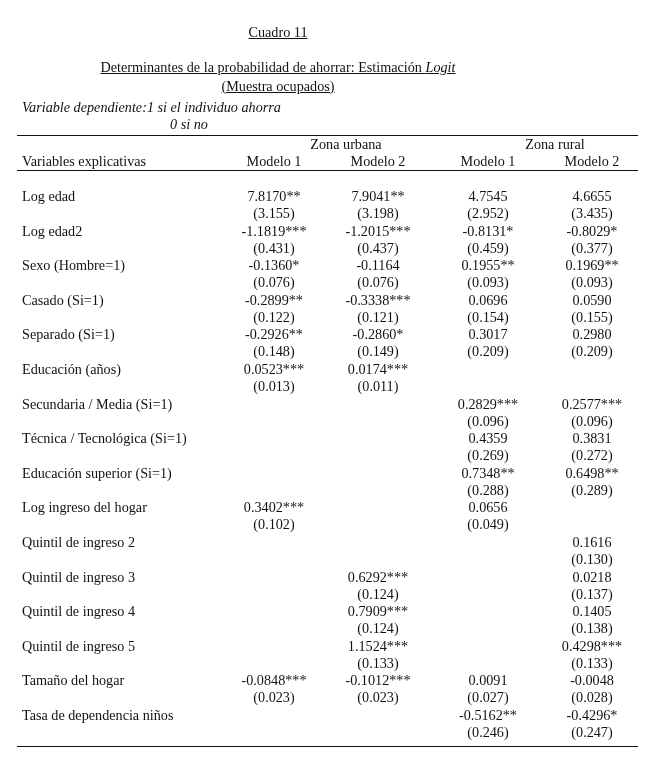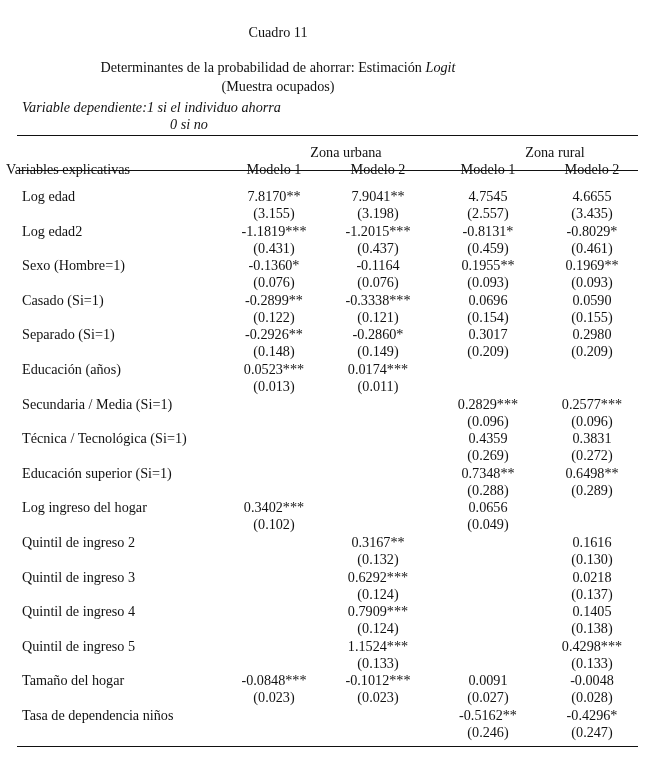--- a/index.html
+++ b/index.html
@@ -15,20 +15,21 @@
       font-family: "Liberation Serif", "DejaVu Serif", serif;
       color: #111111;
       font-size: 14.2px;
     }
     .caption {
       position: absolute;
       left: 0;
       width: 556px;
       text-align: center;
       line-height: 19px;
+      text-decoration: underline;
     }
     .cap1 { top: 23px; }
     .cap2 { top: 58px; }
     .cap3 { top: 69px; margin-top: 8px; }
     .cap2 i { font-style: italic; }
 
     .depvar {
       position: absolute;
       left: 22px;
       top: 99px;
@@ -49,25 +50,24 @@
     }
     .rule.top { top: 135px; }
     .rule.head { top: 170px; }
     .rule.bottom { top: 746px; }
 
     .hdr {
       position: absolute;
       line-height: 17px;
       white-space: nowrap;
       text-align: center;
-      margin-top: 8px;
     }
     .grp-urbana { top: 136px; left: 231px; width: 230px; }
     .grp-rural { top: 136px; left: 440px; width: 230px; }
-    .hdr-varexp { top: 153px; left: 6px; text-align: left; }
+    .hdr-varexp { top: 153px; left: 22px; text-align: left; }
     .col-m { top: 153px; width: 100px; }
 
     .c1 { left: 224px; }
     .c2 { left: 328px; }
     .c3 { left: 438px; }
     .c4 { left: 542px; }
 
     #body-rows {
       position: absolute;
       left: 0;
@@ -133,21 +133,21 @@
       <div class="cell c1">
         <span class="coef">7.8170**</span>
         <span class="se">(3.155)</span>
       </div>
       <div class="cell c2">
         <span class="coef">7.9041**</span>
         <span class="se">(3.198)</span>
       </div>
       <div class="cell c3">
         <span class="coef">4.7545</span>
-        <span class="se">(2.557)</span>
+        <span class="se">(2.952)</span>
       </div>
       <div class="cell c4">
         <span class="coef">4.6655</span>
         <span class="se">(3.435)</span>
       </div>
     </div>
     <div class="var-row">
       <div class="var-label">Log edad2</div>
       <div class="cell c1">
         <span class="coef">-1.1819***</span>
@@ -156,21 +156,21 @@
       <div class="cell c2">
         <span class="coef">-1.2015***</span>
         <span class="se">(0.437)</span>
       </div>
       <div class="cell c3">
         <span class="coef">-0.8131*</span>
         <span class="se">(0.459)</span>
       </div>
       <div class="cell c4">
         <span class="coef">-0.8029*</span>
-        <span class="se">(0.461)</span>
+        <span class="se">(0.377)</span>
       </div>
     </div>
     <div class="var-row">
       <div class="var-label">Sexo (Hombre=1)</div>
       <div class="cell c1">
         <span class="coef">-0.1360*</span>
         <span class="se">(0.076)</span>
       </div>
       <div class="cell c2">
         <span class="coef">-0.1164</span>
@@ -317,24 +317,20 @@
         <span class="coef"></span>
         <span class="se"></span>
       </div>
     </div>
     <div class="var-row">
       <div class="var-label">Quintil de ingreso 2</div>
       <div class="cell c1">
         <span class="coef"></span>
         <span class="se"></span>
       </div>
-      <div class="cell c2">
-        <span class="coef">0.3167**</span>
-        <span class="se">(0.132)</span>
-      </div>
       <div class="cell c3">
         <span class="coef"></span>
         <span class="se"></span>
       </div>
       <div class="cell c4">
         <span class="coef">0.1616</span>
         <span class="se">(0.130)</span>
       </div>
     </div>
     <div class="var-row">

